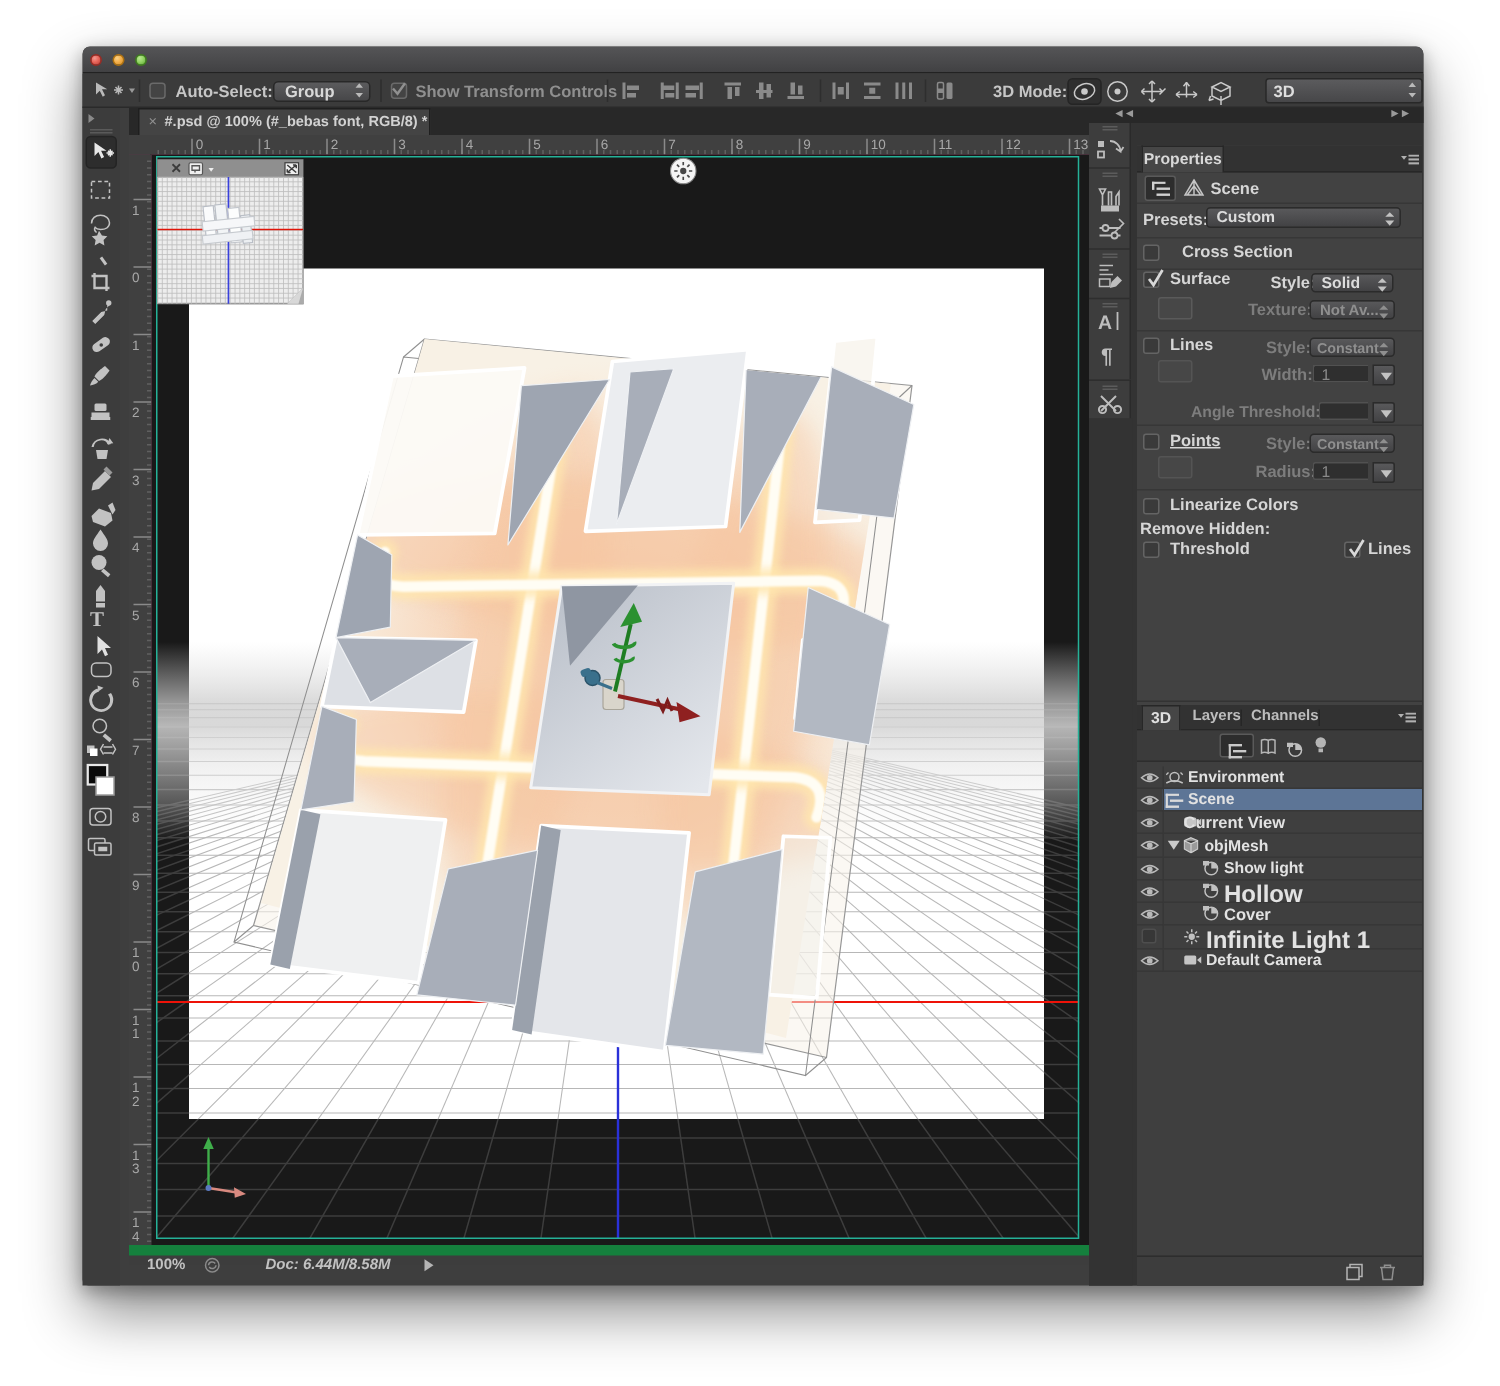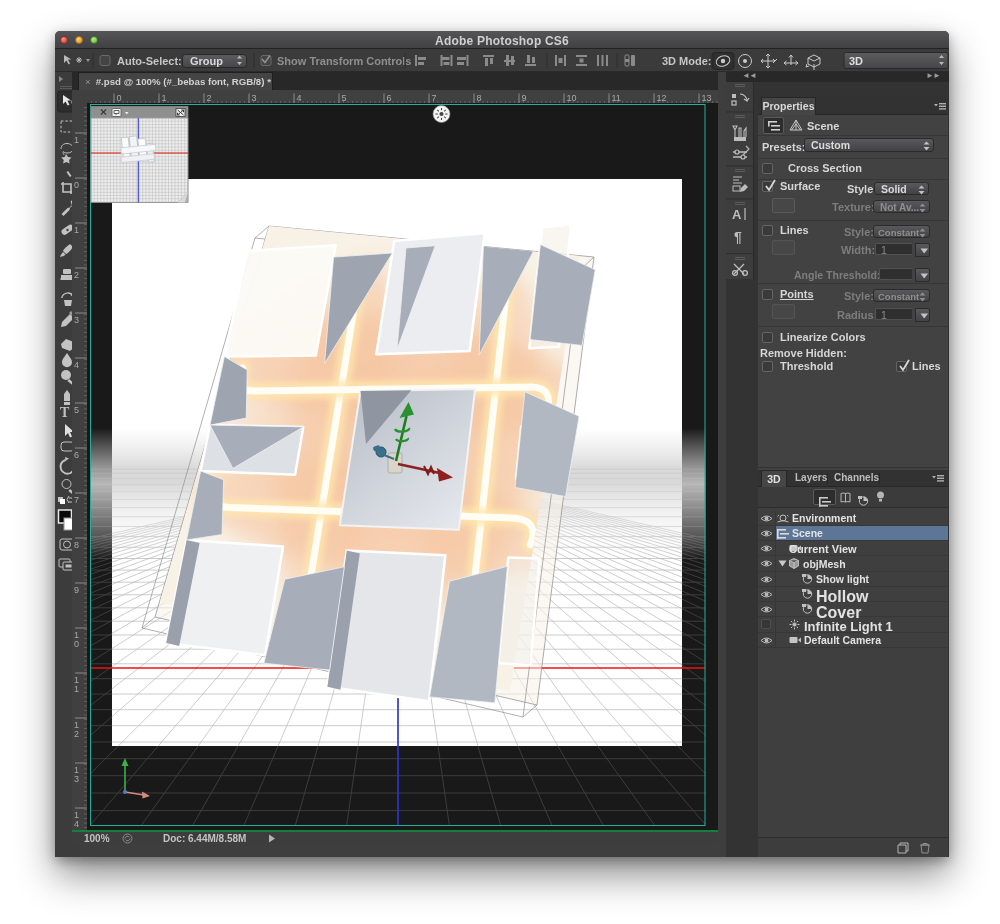--- a/index.html
+++ b/index.html
@@ -3,39 +3,38 @@
 <style>
 *{margin:0;padding:0;box-sizing:border-box;}
 html,body{width:1000px;height:924px;background:#fff;font-family:"Liberation Sans",sans-serif;overflow:hidden;}
 #win{position:absolute;left:55px;top:31px;width:894px;height:826px;background:#3e3e3e;border-radius:5px 5px 4px 4px;box-shadow:0 18px 38px rgba(0,0,0,0.45),0 4px 12px rgba(0,0,0,0.3);}
 .abs{position:absolute;}
 #titlebar{position:absolute;left:0;top:0;width:100%;height:18px;border-radius:5px 5px 0 0;background:linear-gradient(#555557,#414143);border-bottom:1px solid #222;}
 #titlebar .title{position:absolute;width:100%;text-align:center;top:3px;font-size:12px;font-weight:bold;color:#cfcfcf;letter-spacing:0.2px;}
 .tl{position:absolute;top:5px;width:8px;height:8px;border-radius:50%;}
 #optbar{position:absolute;left:0;top:18px;width:100%;height:23px;background:#3b3b3b;border-bottom:1px solid #2a2a2a;}
 #toolbar{position:absolute;left:0;top:41px;width:25px;height:785px;background:#3c3c3c;}
-#docarea{position:absolute;left:17px;top:41px;width:646px;height:588px;background:#ec4899;}
+#docarea{position:absolute;left:31px;top:41px;width:646px;height:588px;background:#ec4899;}
 #rightcol{position:absolute;left:671px;top:41px;width:223px;height:785px;background:#333;}
 .seprow{border-bottom:1px solid #2e2e2e;}
 .dd{position:absolute;background:linear-gradient(#59595b,#424244);border:1px solid #2b2b2b;border-radius:3px;color:#dcdcdc;font-size:10.5px;font-weight:bold;line-height:13px;padding-left:6px;}
 .ddd{color:#8f8f8f;}
 .cb{position:absolute;width:11px;height:11px;background:#3a3a3a;border:1px solid #646464;border-radius:2px;}
 .lab{position:absolute;font-size:11px;font-weight:bold;color:#d6d6d6;white-space:nowrap;}
 .glab{position:absolute;font-size:11px;font-weight:bold;color:#7d7d7d;white-space:nowrap;}
 .inp{position:absolute;background:#2f2f2f;border:1px solid #515151;border-right:none;border-radius:2px 0 0 2px;color:#8a8a8a;font-size:10.5px;padding-left:5px;}
 .ddb{position:absolute;background:linear-gradient(#59595b,#424244);border:1px solid #2b2b2b;border-radius:0 2px 2px 0;}
 .rowtxt{position:absolute;font-size:11px;font-weight:bold;color:#e2e2e2;white-space:nowrap;}
 </style></head>
 <body>
 <div id="win">
   <div id="titlebar">
     <div class="tl" style="left:5px;background:radial-gradient(circle at 35% 30%,#f09a93,#ec6b60 40%,#b83c34);border:0.5px solid #9a2b24;"></div>
     <div class="tl" style="left:20px;background:radial-gradient(circle at 35% 30%,#f8d188,#f5b04c 45%,#d18e27);border:0.5px solid #ad7111;"></div>
     <div class="tl" style="left:35px;background:radial-gradient(circle at 35% 30%,#b8e690,#93d465 45%,#5ba631);border:0.5px solid #3e7d1d;"></div>
-    <div class="title">Adobe Photoshop CS6</div>
   </div>
   <div id="optbar">
     <svg width="894" height="23" viewBox="0 0 894 23">
       <g stroke="#b9b9b9" fill="none" stroke-width="1">
         <path d="M9,6 l0,8 l2.5,-2.5 l2,4 l1.5,-1 l-2,-4 l3.5,0 z" fill="#b9b9b9" stroke="none"></path>
         <path d="M21,11 h6 M24,8 v6 M22,9 l4,4 M22,13 l4,-4" stroke-width="1"></path>
       </g>
       <path d="M31,10 l4,0 l-2,3 z" fill="#999"></path>
       <line x1="38" y1="4" x2="38" y2="19" stroke="#2e2e2e"></line>
       <rect x="45" y="6.5" width="10" height="10" rx="2" fill="#444" stroke="#6a6a6a"></rect>
@@ -1026,27 +1025,27 @@
 <line x1="443.5" y1="114" x2="445.7" y2="114"></line>
               <line x1="453.3" y1="114" x2="455.5" y2="114"></line>
 <line x1="445.3" y1="109.8" x2="446.8" y2="111.3"></line>
               <line x1="452.2" y1="116.7" x2="453.7" y2="118.2"></line>
 <line x1="445.3" y1="118.2" x2="446.8" y2="116.7"></line>
               <line x1="452.2" y1="111.3" x2="453.7" y2="109.8"></line>
 </g>
           </g>
         </svg>
     </div>
-    <div class="abs" style="left:0;top:758px;width:646px;height:13px;background:#3d3d3d;border-top:2px solid #15803d;font-size:10px;font-weight:bold;color:#c2c2c2;">
+    <div class="abs" style="left:0;top:758px;width:646px;height:13px;background:#3d3d3d;border-top:7px solid #15803d;font-size:10px;font-weight:bold;color:#c2c2c2;">
       <span class="abs" style="left:12px;top:1px;">100%</span>
       <svg class="abs" style="left:50px;top:1px;" width="11" height="11">
           <circle cx="5.5" cy="5.5" r="4.5" fill="none" stroke="#8a8a8a"></circle>
           <path d="M3,5.5 a2.5,2.5 0 0 1 4.5,-1.2 M8,5.5 a2.5,2.5 0 0 1 -4.5,1.2" stroke="#8a8a8a" fill="none"></path>
         </svg>
-      <span class="abs" style="left:91px;top:1px;">Doc: 6.44M/8.58M</span>
+      <span class="abs" style="left:91px;top:1px;font-style:italic;">Doc: 6.44M/8.58M</span>
       <svg class="abs" style="left:196px;top:2px;" width="9" height="9">
           <path d="M1,0.5 l6,4 l-6,4 z" fill="#b5b5b5"></path>
         </svg>
     </div>
   </div>
   <div id="rightcol">
     <div class="abs" style="left:0;top:0;width:223px;height:10px;background:#282828;">
       <span class="abs" style="left:16px;top:-1px;color:#9a9a9a;font-size:8px;letter-spacing:-1px;">◄◄</span>
       <span class="abs" style="left:200px;top:-1px;color:#9a9a9a;font-size:8px;letter-spacing:-1px;">►►</span>
     </div>
@@ -1346,39 +1345,39 @@
           <svg class="abs" style="left:2px;top:3px;" width="13" height="9" viewBox="0 0 13 9">
             <path d="M1,4.5 Q6.5,-0.5 12,4.5 Q6.5,9.5 1,4.5 z" fill="none" stroke="#b9b9b9"></path>
             <circle cx="6.5" cy="4.5" r="1.9" fill="#b9b9b9"></circle>
           </svg>
           <div class="abs" style="left:17px;top:0;width:1px;height:15px;background:#373737;"></div>
           <svg class="abs" style="left:44px;top:2px;" width="11" height="10">
             <circle cx="5.5" cy="5" r="4.2" fill="none" stroke="#c0c0c0" stroke-width="1"></circle>
             <path d="M5.5,0.8 A4.2,4.2 0 0 1 9.7,5 L5.5,5 Z" fill="#c0c0c0"></path>
             <rect x="0" y="0" width="4" height="3" fill="#c0c0c0"></rect>
           </svg>
-          <span class="rowtxt" style="left:58px;top:1.5px;font-size:16px;">Cover</span>
+          <span class="rowtxt" style="left:58px;top:1.5px;font-size:11px;">Cover</span>
         </div>
         <div class="abs" style="left:0;top:147.25px;width:190px;height:15.25px;border-bottom:1px solid #373737;">
           <div class="abs" style="left:3px;top:2px;width:10px;height:10px;background:#373737;border:1px solid #4e4e4e;border-radius:2px;"></div>
           <div class="abs" style="left:17px;top:0;width:1px;height:15px;background:#373737;"></div>
           <svg class="abs" style="left:31px;top:2px;" width="11" height="11">
             <g stroke="#c0c0c0" stroke-width="1">
               <circle cx="5.5" cy="5.5" r="1.6" fill="#c0c0c0"></circle>
               <line x1="5.5" y1="0.5" x2="5.5" y2="2.5"></line>
               <line x1="5.5" y1="8.5" x2="5.5" y2="10.5"></line>
               <line x1="0.5" y1="5.5" x2="2.5" y2="5.5"></line>
               <line x1="8.5" y1="5.5" x2="10.5" y2="5.5"></line>
               <line x1="2" y1="2" x2="3.3" y2="3.3"></line>
               <line x1="7.7" y1="7.7" x2="9" y2="9"></line>
               <line x1="2" y1="9" x2="3.3" y2="7.7"></line>
               <line x1="7.7" y1="3.3" x2="9" y2="2"></line>
             </g>
           </svg>
-          <span class="rowtxt" style="left:46px;top:1.5px;font-size:13px;text-align:center;">Infinite Light 1</span>
+          <span class="rowtxt" style="left:46px;top:1.5px;font-size:16px;text-align:center;">Infinite Light 1</span>
         </div>
         <div class="abs" style="left:0;top:162.50px;width:190px;height:15.25px;border-bottom:1px solid #373737;">
           <svg class="abs" style="left:2px;top:3px;" width="13" height="9" viewBox="0 0 13 9">
             <path d="M1,4.5 Q6.5,-0.5 12,4.5 Q6.5,9.5 1,4.5 z" fill="none" stroke="#b9b9b9"></path>
             <circle cx="6.5" cy="4.5" r="1.9" fill="#b9b9b9"></circle>
           </svg>
           <div class="abs" style="left:17px;top:0;width:1px;height:15px;background:#373737;"></div>
           <svg class="abs" style="left:31px;top:3px;" width="12" height="8">
             <rect x="0.5" y="1" width="8" height="6" rx="1" fill="#c5c5c5"></rect>
             <path d="M9,4 l3,-2.5 v5 z" fill="#c5c5c5"></path>

